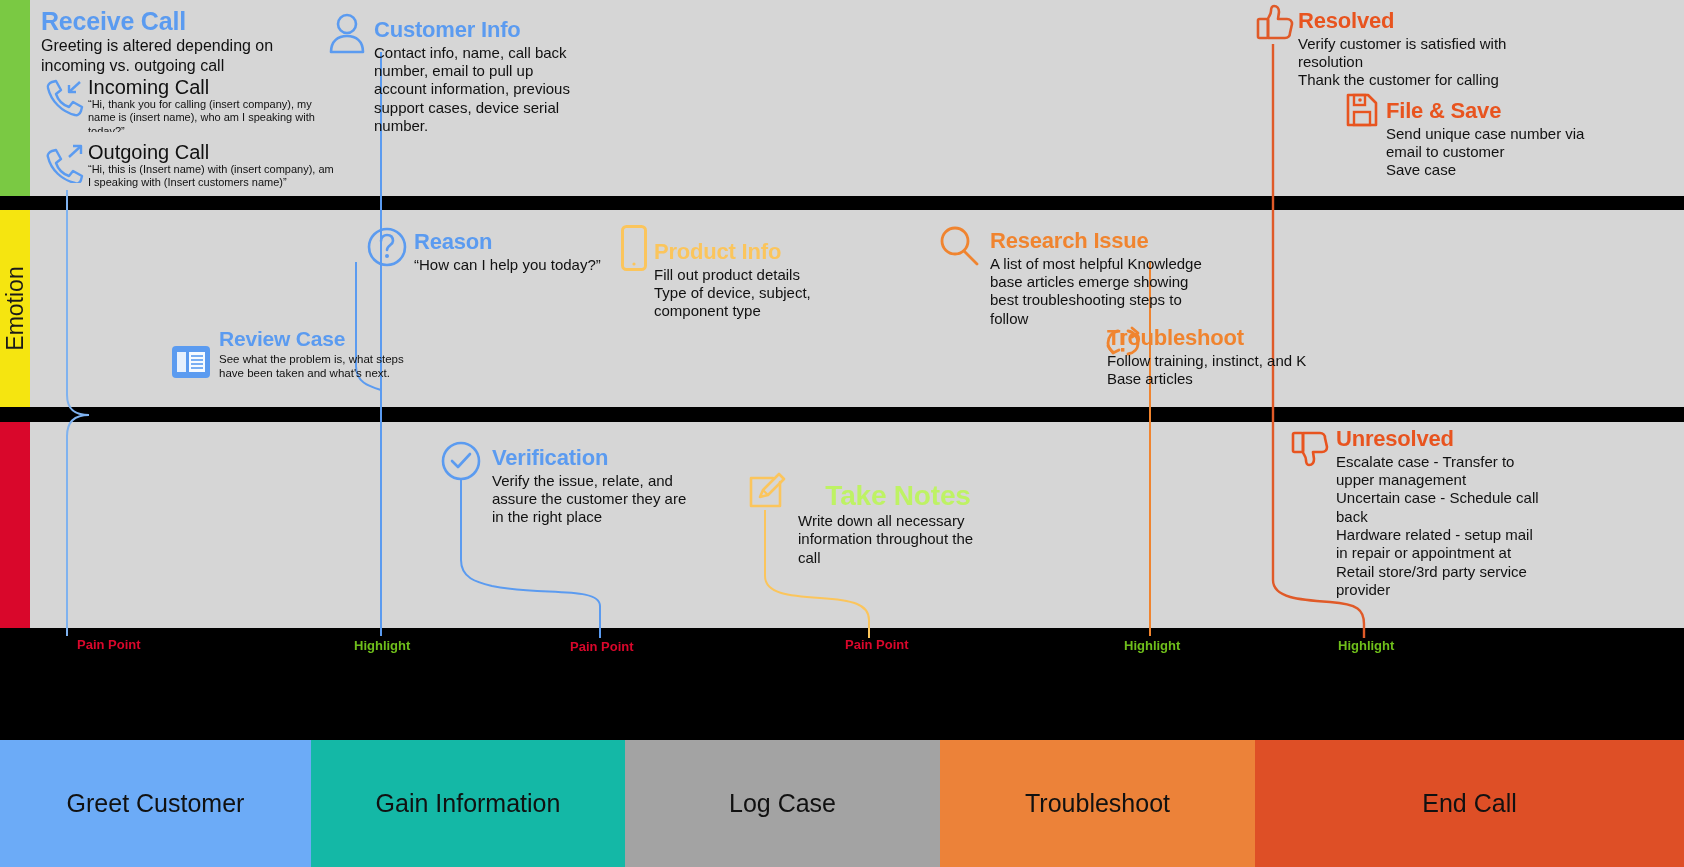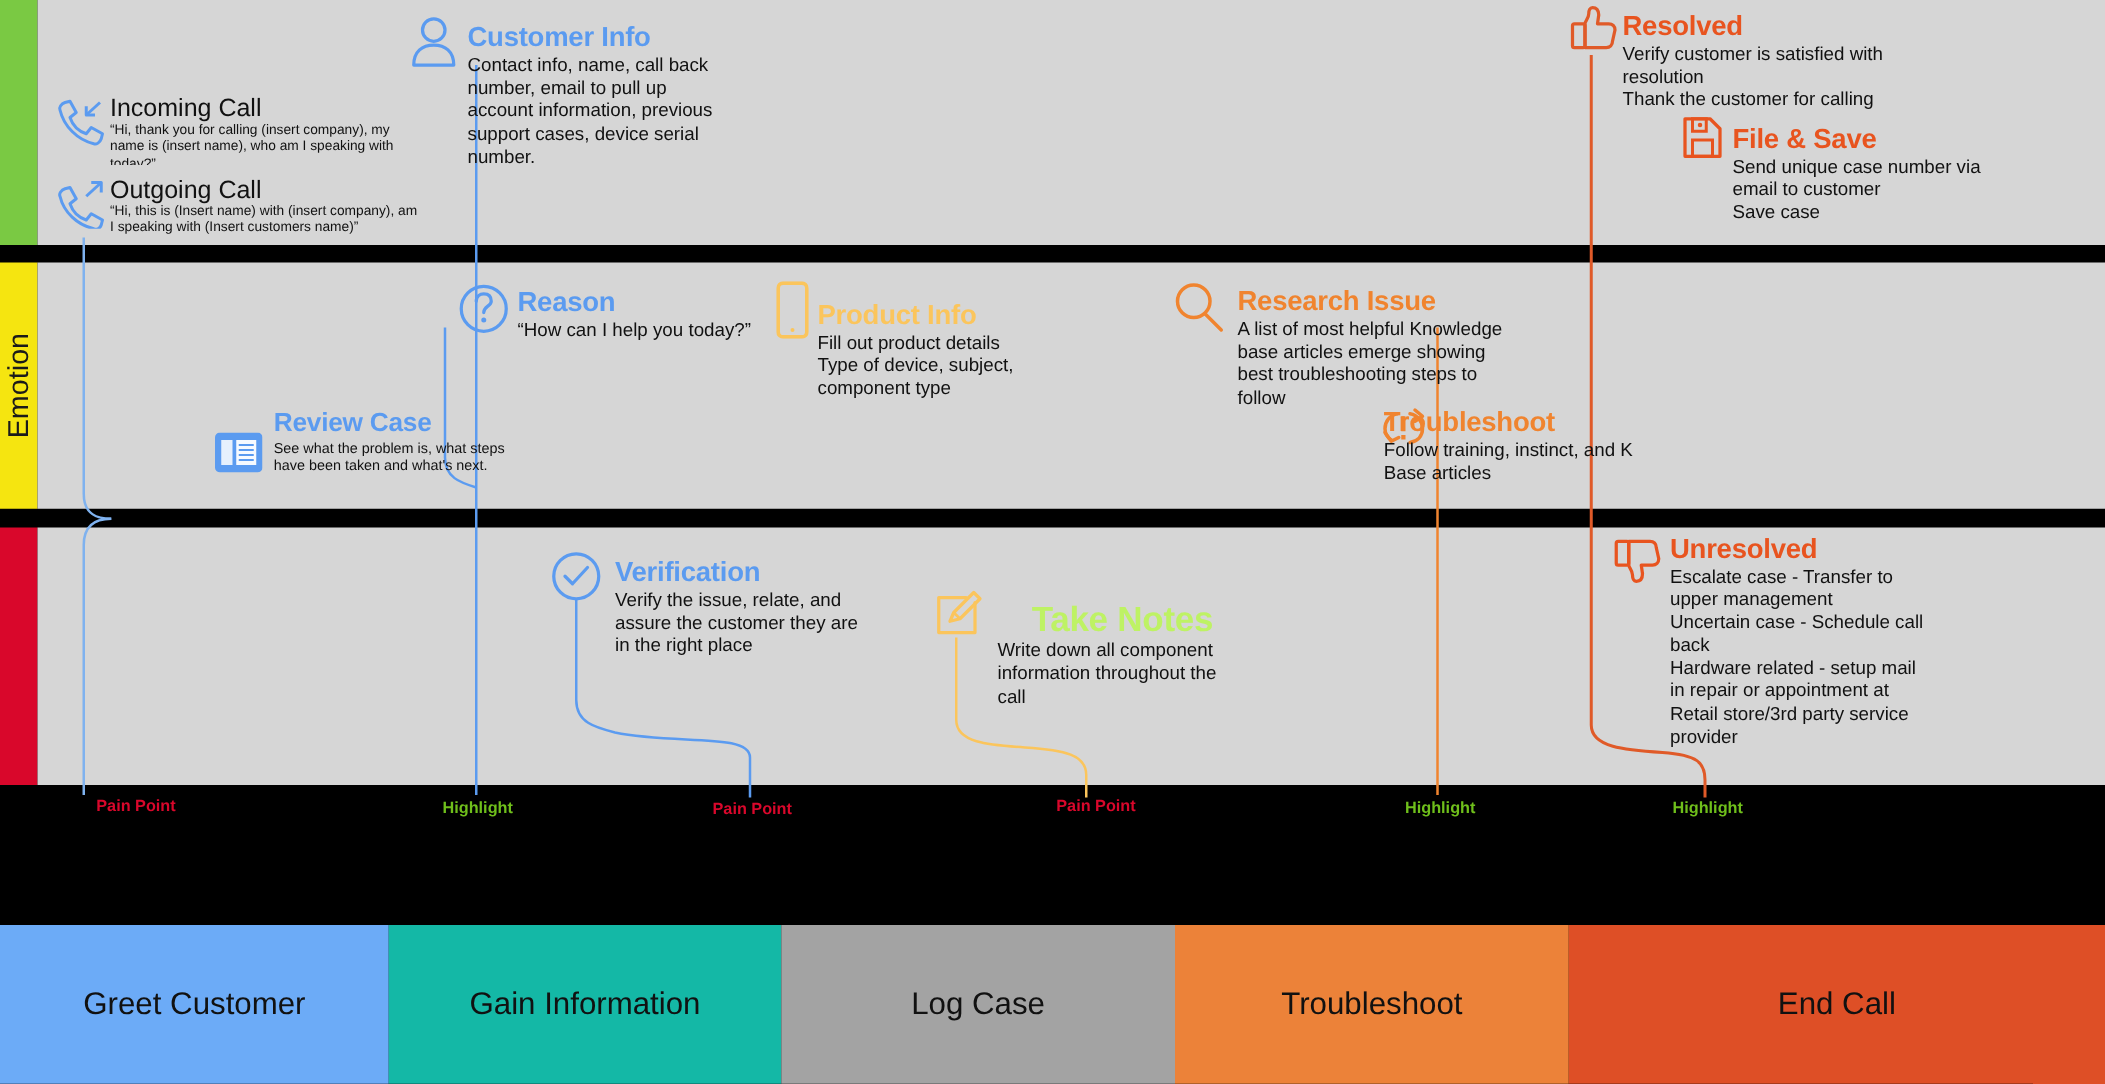--- a/index.html
+++ b/index.html
@@ -69,20 +69,24 @@
     <path d="M356,262 L356,366 C356,382 368,386 381,390" fill="none" stroke="#5b9bf0" stroke-width="2"></path>
     <path d="M461,480 L461,560 C461,578 476,582 492,586 C540,596 600,586 600,606 L600,638" fill="none" stroke="#5b9bf0" stroke-width="2"></path>
 
     <path d="M765,510 L765,576 C765,594 790,596 820,598 C852,600 869,604 869,620 L869,638" fill="none" stroke="#fbc55c" stroke-width="2"></path>
 
     <path d="M1150,262 L1150,636" fill="none" stroke="#f0842f" stroke-width="2"></path>
 
     <path d="M1273,44 L1273,580 C1273,598 1300,600 1330,602 C1358,604 1364,610 1364,624 L1364,638" fill="none" stroke="#e05a28" stroke-width="2.4"></path>
   </svg>
 
+  <div class="card" style="left:41px;top:8px;width:300px;">
+    <div class="ttl" style="font-size:25px;color:#5b9bf0;">Receive Call</div>
+    <div class="bd" style="font-size:16px;width:250px;">Greeting is altered depending on incoming vs. outgoing call</div>
+  </div>
 
   <span class="ico" style="left:42px;top:78px;">
     <svg width="44" height="40" viewBox="0 0 44 40">
       <path d="M6 10 C5 8 7 5 10 4 L14 3 L19 12 L14 16 C16 22 21 27 27 29 L31 24 L40 29 L39 33 C38 36 35 38 33 37 C20 34 9 23 6 10 Z" fill="none" stroke="#5b9bf0" stroke-width="2.4" stroke-linejoin="round"></path>
       <path d="M38 4 L27 14" fill="none" stroke="#5b9bf0" stroke-width="2.4"></path>
       <path d="M27 7 L27 14 L34 14" fill="none" stroke="#5b9bf0" stroke-width="2.4" stroke-linejoin="round"></path>
     </svg>
   </span>
   <div class="sub" style="left:88px;top:76px;width:235px;">
     <div class="sttl">Incoming Call</div>
@@ -219,21 +223,21 @@
 
   <span class="ico" style="left:747px;top:470px;">
     <svg width="40" height="40" viewBox="0 0 40 40">
       <path d="M33 12 L33 36 L4 36 L4 8 L26 8" fill="none" stroke="#fbc55c" stroke-width="2.6" stroke-linejoin="round" stroke-linecap="round"></path>
       <path d="M13 27 L16 20 L32 4 L37 9 L21 25 Z" fill="none" stroke="#fbc55c" stroke-width="2.6" stroke-linejoin="round"></path>
       <path d="M16 20 L21 25" fill="none" stroke="#fbc55c" stroke-width="2.2"></path>
     </svg>
   </span>
   <div class="card" style="left:798px;top:481px;width:200px;">
     <div class="ttl" style="font-size:28px;color:#bef264;text-align:center;">Take Notes</div>
-    <div class="bd" style="font-size:15px;">Write down all component information throughout the call</div>
+    <div class="bd" style="font-size:15px;">Write down all necessary information throughout the call</div>
   </div>
 
   <span class="ico" style="left:1289px;top:428px;">
     <svg width="42" height="40" viewBox="0 0 42 40">
       <path d="M14 24 L14 5 L31 5 C34 5 36 7 36 10 L38 19 C38 22 36 24 33 24 L24 24 L25 31 C25 35 23 37 20 37 C18 37 17 35 17 32 C17 28 14 26 14 24 Z" fill="none" stroke="#e8541f" stroke-width="2.6" stroke-linejoin="round"></path>
       <rect x="4" y="5" width="10" height="19" rx="1.5" fill="none" stroke="#e8541f" stroke-width="2.6"></rect>
     </svg>
   </span>
   <div class="card" style="left:1336px;top:428px;width:205px;">
     <div class="ttl" style="font-size:22px;color:#e8541f;">Unresolved</div>

